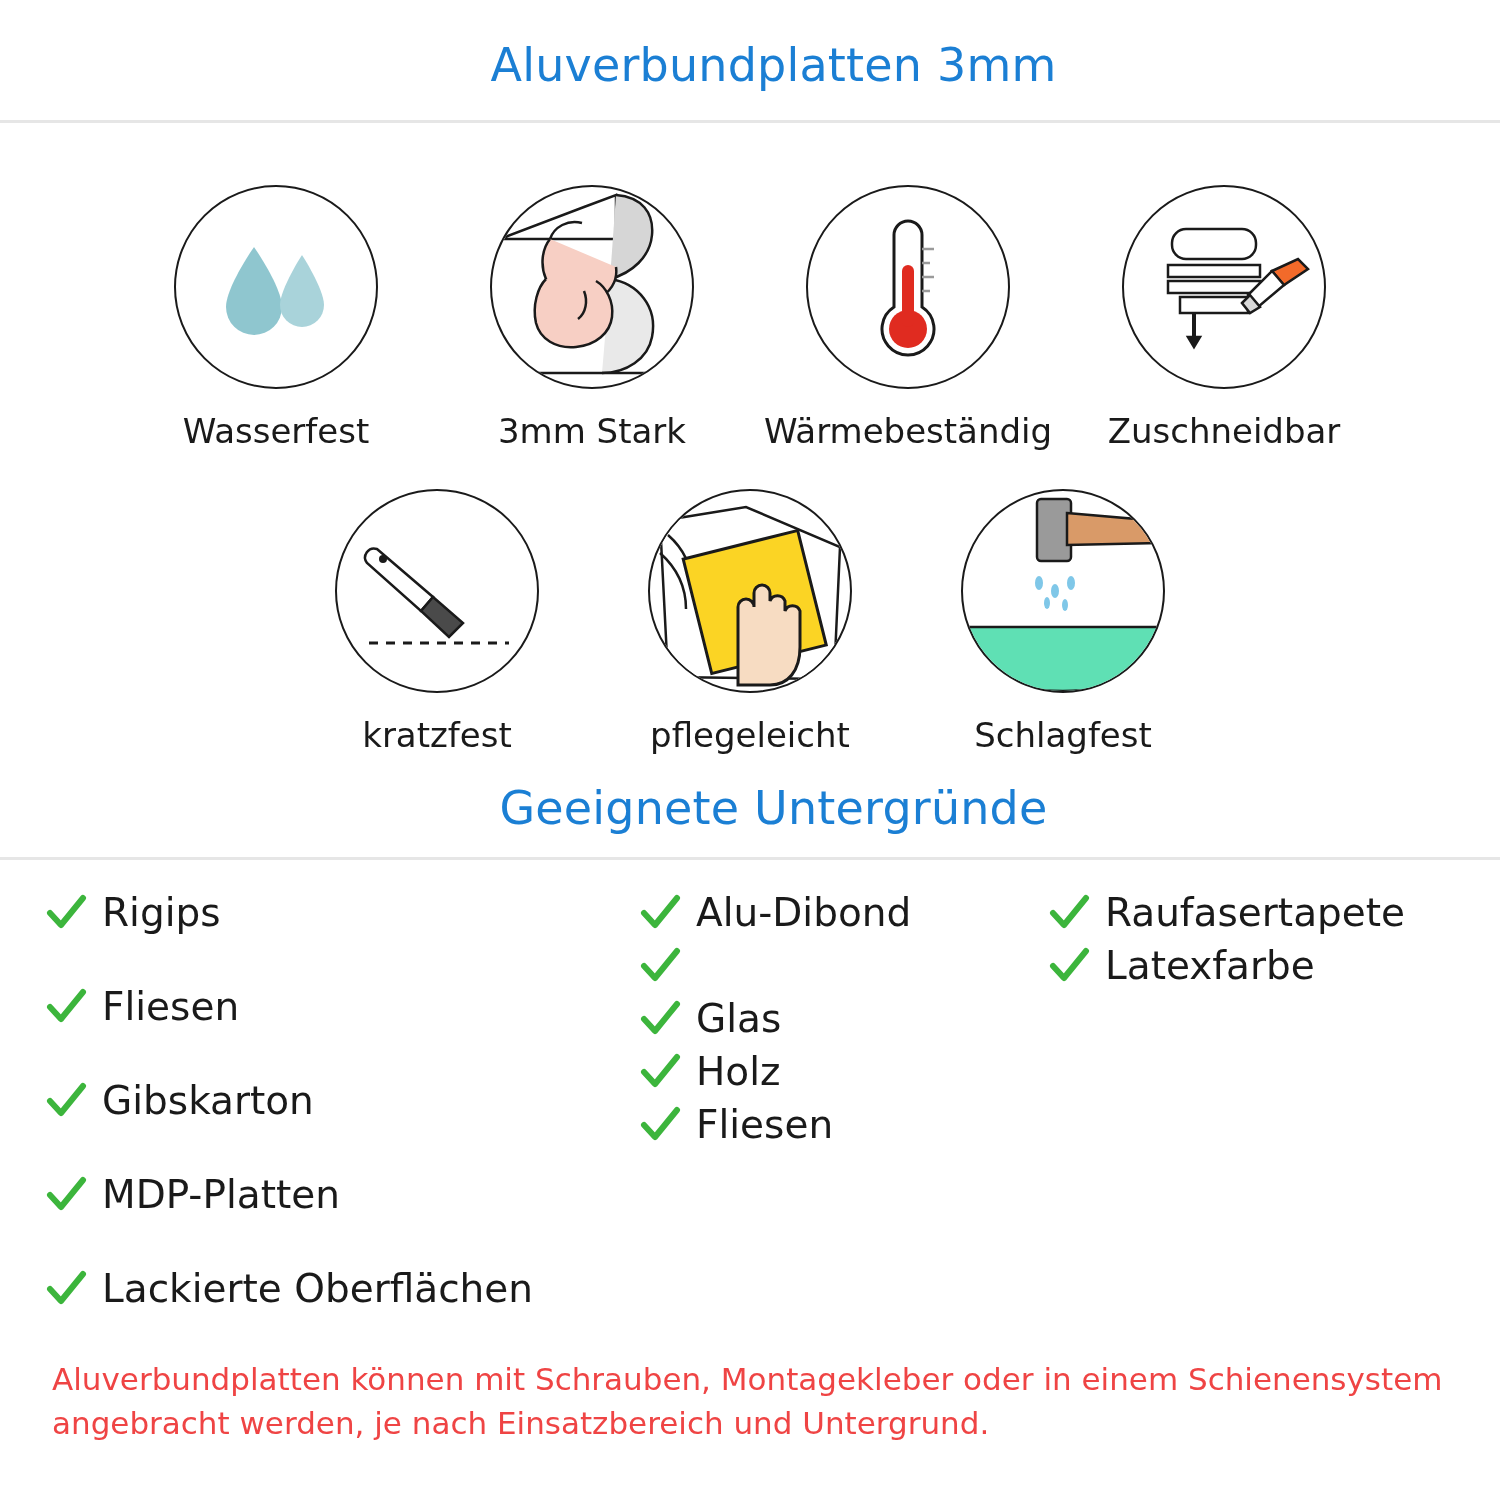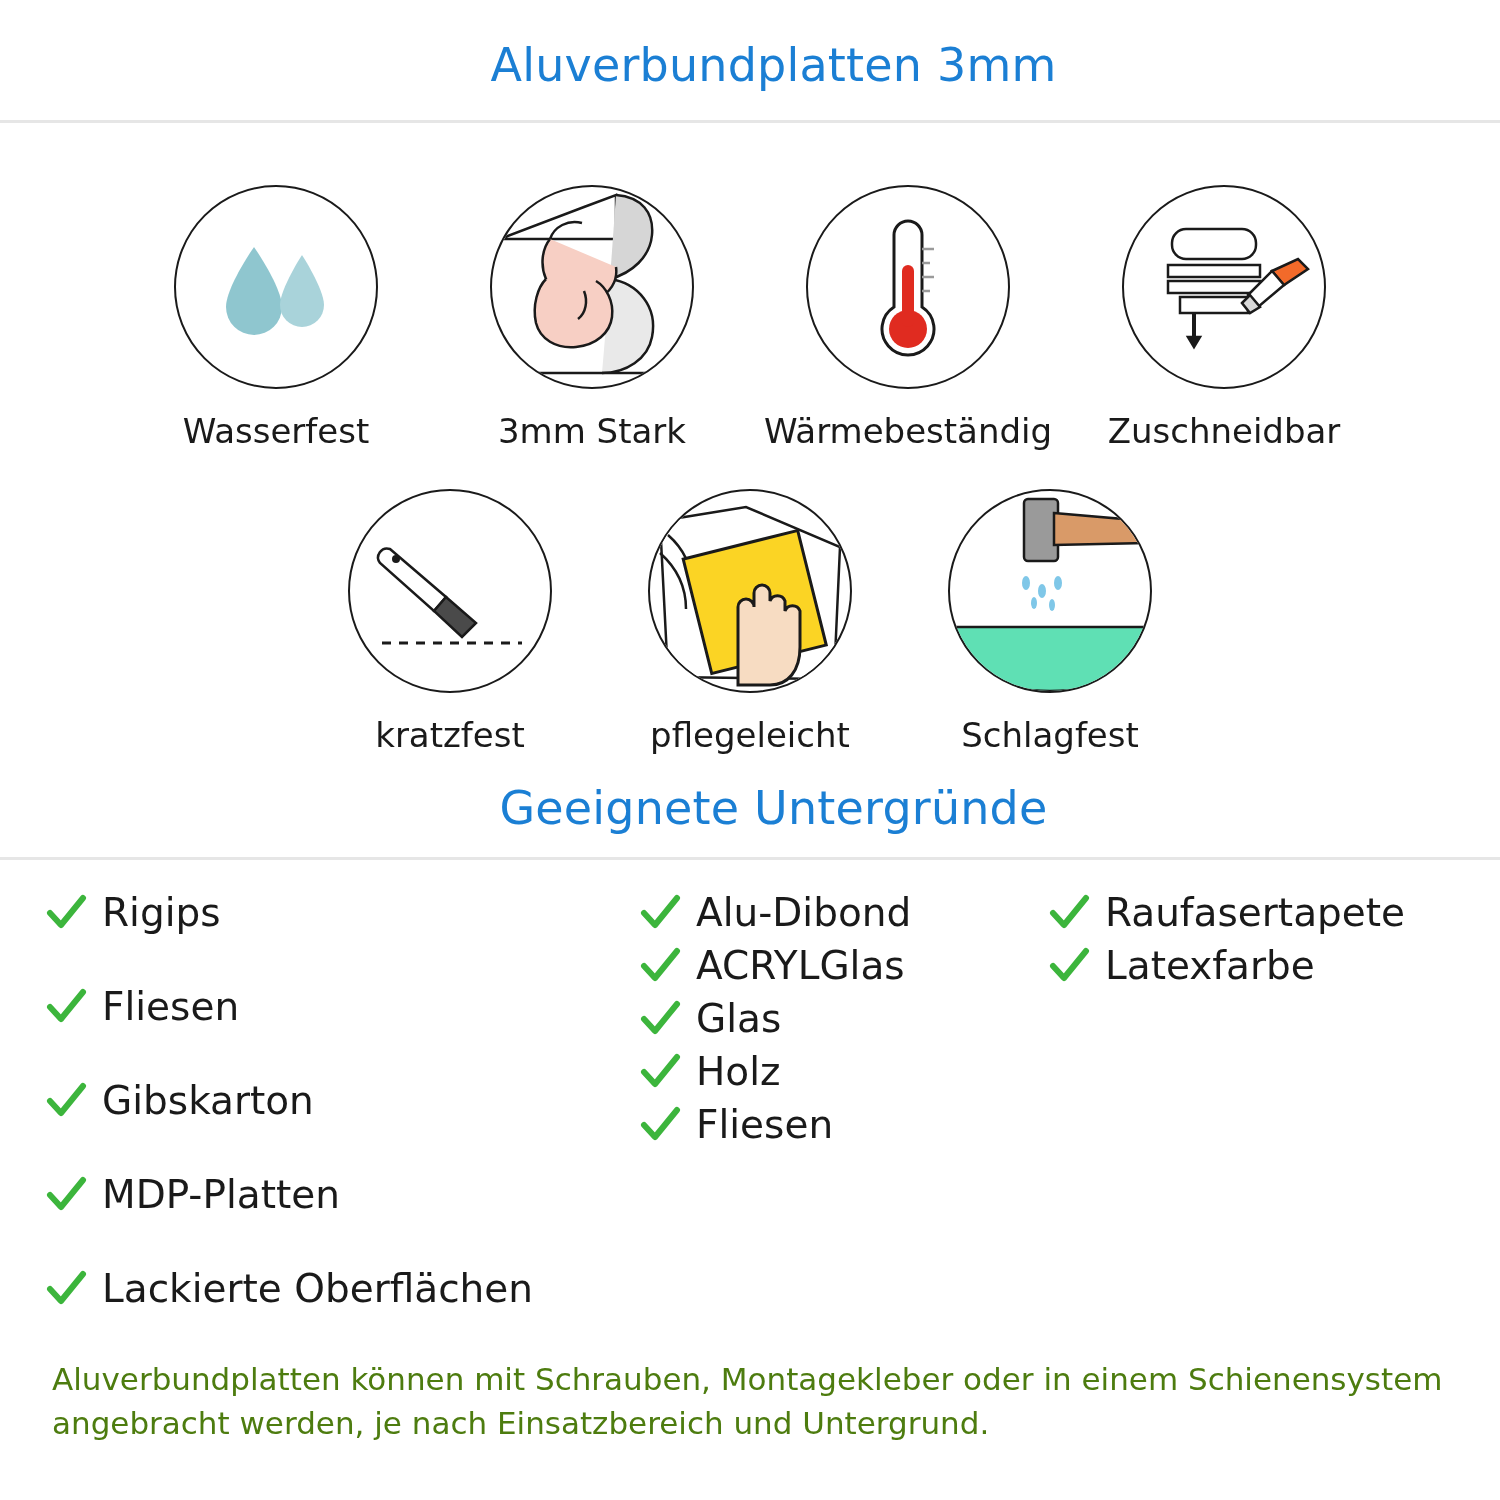--- a/index.html
+++ b/index.html
@@ -38,21 +38,21 @@
   #main-title-wrap { padding-top: 38px; padding-bottom: 28px; }
   #sub-title-wrap { padding-top: 26px; padding-bottom: 22px; }
 
   
   .feature-row {
     display: flex;
     justify-content: center;
     align-items: flex-start;
   }
   #feature-row-1 { margin-top: 62px; gap: 16px; }
-  #feature-row-2 { margin-top: 38px; gap: 0px; align-items: flex-end; }
+  #feature-row-2 { margin-top: 38px; gap: 13px; align-items: flex-end; }
 
   .feature-item {
     width: 300px;
     display: flex;
     flex-direction: column;
     align-items: center;
   }
   .feature-circle {
     width: 200px;
     height: 200px;
@@ -107,21 +107,21 @@
     color: #1a1a1a;
     white-space: nowrap;
   }
 
   
   #footer-note {
     margin-top: 42px;
     padding: 0 52px;
     font-size: 31px;
     line-height: 1.42;
-    color: #4d7c0f;
+    color: #ef4444;
   }
 </style>
 </head>
 <body>
 
 <div id="main-title-wrap" class="title-bar">
   <div class="title-text">Aluverbundplatten 3mm</div>
 </div>
 <div class="rule"></div>
 
@@ -312,21 +312,20 @@
           </svg>
       </span>
       <span class="subs-text">Alu-Dibond</span>
     </div>
     <div class="subs-item">
       <span class="check">
         <svg width="44" height="44" viewBox="0 0 44 44">
             <path d="M6 22 L17 34 L39 7" stroke="#3cb53c" stroke-width="6" fill="none" stroke-linecap="round" stroke-linejoin="round"></path>
           </svg>
       </span>
-      <span class="subs-text">ACRYLGlas</span>
     </div>
     <div class="subs-item">
       <span class="check">
         <svg width="44" height="44" viewBox="0 0 44 44">
             <path d="M6 22 L17 34 L39 7" stroke="#3cb53c" stroke-width="6" fill="none" stroke-linecap="round" stroke-linejoin="round"></path>
           </svg>
       </span>
       <span class="subs-text">Glas</span>
     </div>
     <div class="subs-item">

